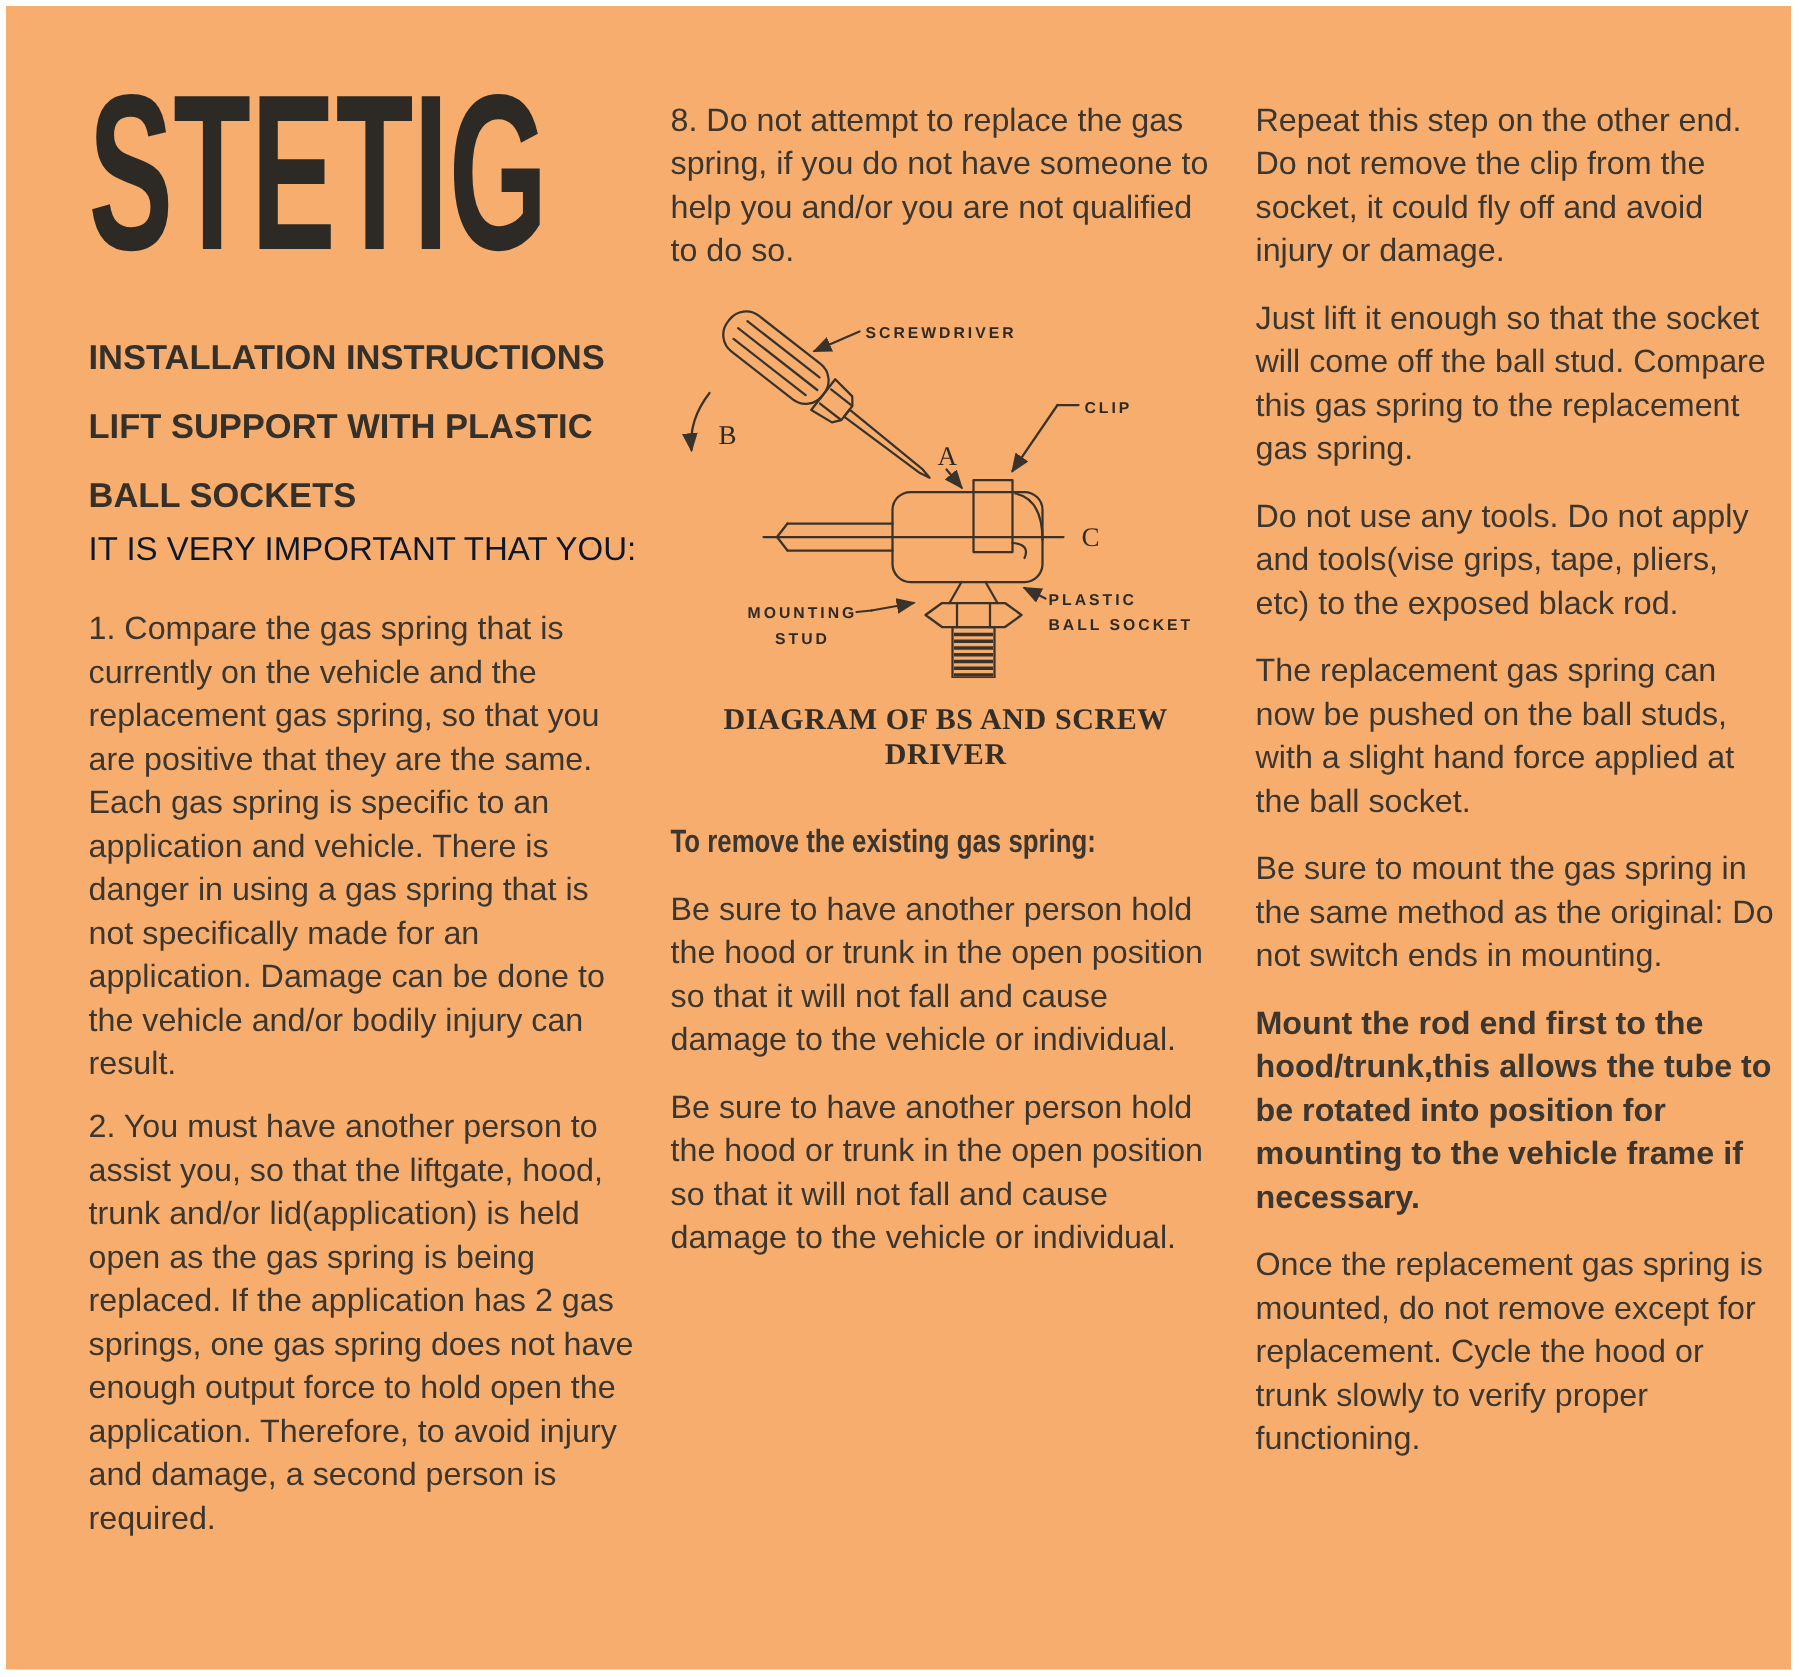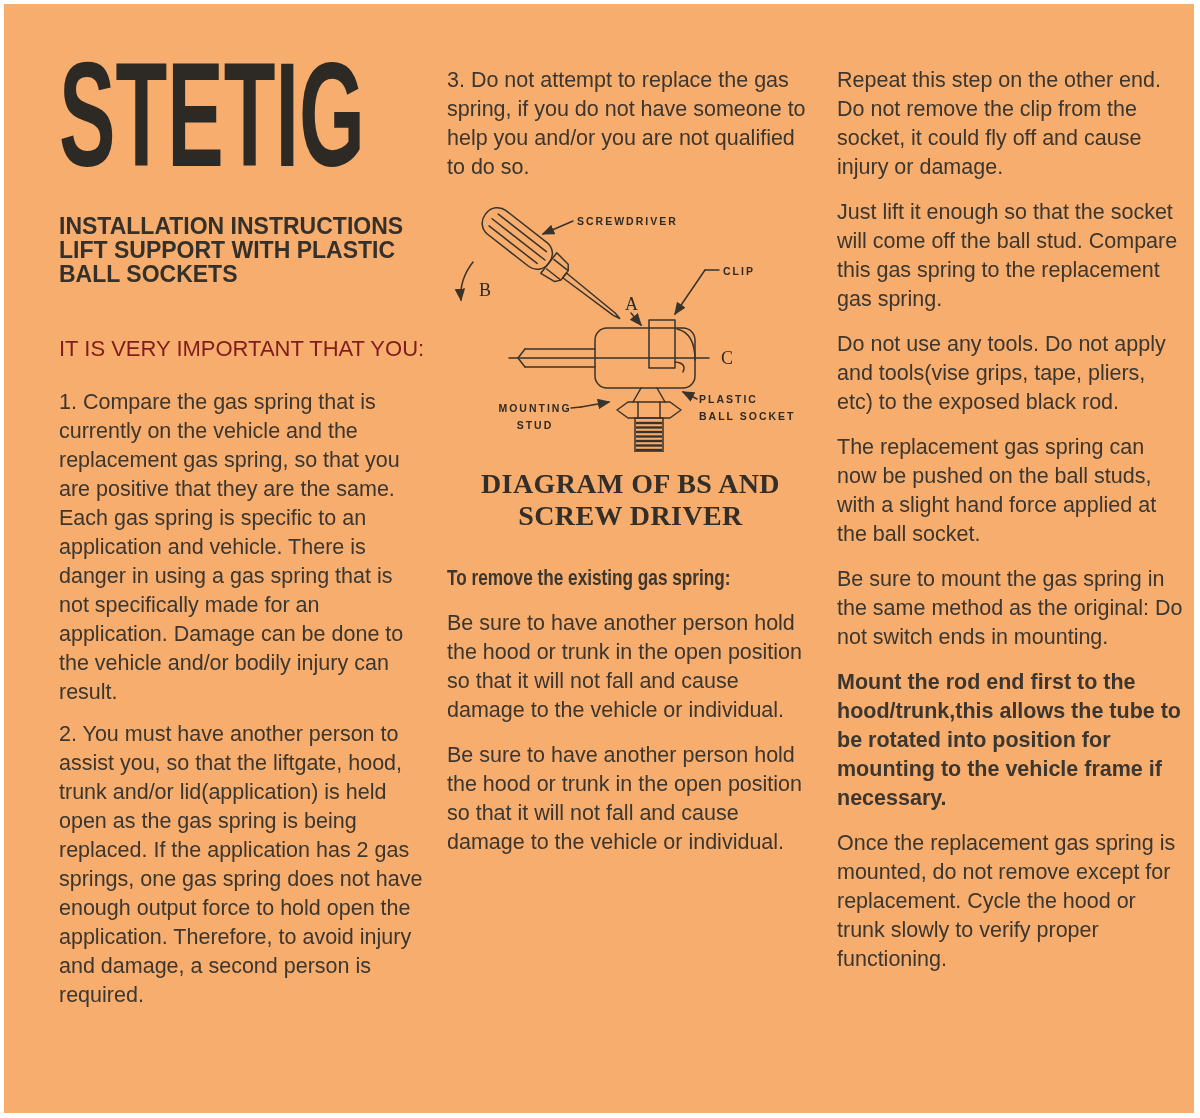--- a/index.html
+++ b/index.html
@@ -4,26 +4,26 @@
 <style>
   html,body{margin:0;padding:0;background:#ffffff;}
   .page{width:1200px;height:1118px;background:#ffffff;box-sizing:border-box;padding:4px 6px 5px 4px;}
   .sheet{width:100%;height:100%;background:#f6ad6d;box-sizing:border-box;
          padding:46px 0 18px 55px;
          display:grid;grid-template-columns:365px 367px 347px;column-gap:23px;
          font-family:"Liberation Sans",sans-serif;color:#3b3630;overflow:hidden;}
   .col{min-width:0;}
   p,.para{font-size:21.5px;line-height:29px;margin:0 0 13px 0;}
   .brand{margin-top:10px;}
-  .subtitle{font-weight:bold;font-size:23px;line-height:24px;white-space:pre-line;
+  .subtitle{font-weight:bold;font-size:23px;line-height:46px;white-space:pre-line;
             color:#35302a;margin-top:36px;}
-  .intro{font-size:22px;margin-top:50px;margin-bottom:26px;white-space:nowrap;color:#7f1d1d;}
+  .intro{font-size:22px;margin-bottom:26px;white-space:nowrap;color:#0f172a;}
   .first{margin-top:16px;}
   .diagram-wrap{margin-top:18px;}
-  .caption{font-family:"Liberation Serif",serif;font-weight:bold;font-size:28px;
+  .caption{font-family:"Liberation Serif",serif;font-weight:bold;font-size:20px;
            letter-spacing:.4px;text-align:center;color:#332e27;margin-top:12px;}
   .remove-block{margin-top:32px;}
   .bold{font-weight:bold;}
   .squish{display:block;white-space:nowrap;transform:scaleX(.8);transform-origin:left center;}
   .dg-label{font-family:"Liberation Sans",sans-serif;font-size:10.5px;font-weight:bold;
             letter-spacing:2px;fill:#2f2a25;}
   .dg-letter{font-family:"Liberation Serif",serif;font-size:18px;fill:#2f2a25;}
   svg .ln{stroke:#3a332b;stroke-width:1.5;fill:none;stroke-linecap:round;stroke-linejoin:round;}
   svg .thread{stroke:#3a332b;stroke-width:2.4;}
 </style>
@@ -41,21 +41,21 @@
       </div>
       <div class="subtitle">INSTALLATION INSTRUCTIONS
 LIFT SUPPORT WITH PLASTIC
 BALL SOCKETS</div>
       <div class="intro">IT IS VERY IMPORTANT THAT YOU:</div>
       <p class="para">1. Compare the gas spring that is currently on the vehicle and the replacement gas spring, so that you are positive that they are the same. Each gas spring is specific to an application and vehicle. There is danger in using a gas spring that is not specifically made for an application. Damage can be done to the vehicle and/or bodily injury can result.</p>
       <p class="para">2. You must have another person to assist you, so that the liftgate, hood, trunk and/or lid(application) is held open as the gas spring is being replaced. If the application has 2 gas springs, one gas spring does not have enough output force to hold open the application. Therefore, to avoid injury and damage, a second person is required.</p>
     </div>
 
     <div class="col">
-      <p class="para first">3. Do not attempt to replace the gas spring, if you do not have someone to help you and/or you are not qualified to do so.</p>
+      <p class="para first">8. Do not attempt to replace the gas spring, if you do not have someone to help you and/or you are not qualified to do so.</p>
 
       <div class="diagram-wrap">
         <svg width="368" height="252" viewBox="0 0 368 252">
           <defs>
             <marker id="ah" markerWidth="9" markerHeight="8" refX="7.5" refY="3.5" orient="auto">
               <path d="M0,0 L8.5,3.5 L0,7 Z" fill="#3a332b"></path>
             </marker>
           </defs>
 
           <g class="ln" transform="translate(48,2) rotate(38)">
@@ -128,21 +128,21 @@
 
       <div class="remove-block">
         <span class="bold squish para" style="margin:0;">To remove the existing gas spring:</span>
       </div>
 
       <p class="para" style="margin-top:16px;">Be sure to have another person hold the hood or trunk in the open position so that it will not fall and cause damage to the vehicle or individual.</p>
       <p class="para" style="margin-top:16px;">Be sure to have another person hold the hood or trunk in the open position so that it will not fall and cause damage to the vehicle or individual.</p>
     </div>
 
     <div class="col">
-      <p class="para first" style="margin-bottom:16px;">Repeat this step on the other end. Do not remove the clip from the socket, it could fly off and cause injury or damage.</p>
+      <p class="para first" style="margin-bottom:16px;">Repeat this step on the other end. Do not remove the clip from the socket, it could fly off and avoid injury or damage.</p>
       <p class="para" style="margin-bottom:16px;">Just lift it enough so that the socket will come off the ball stud. Compare this gas spring to the replacement gas spring.</p>
       <p class="para" style="margin-bottom:16px;">Do not use any tools. Do not apply and tools(vise grips, tape, pliers, etc) to the exposed black rod.</p>
       <p class="para" style="margin-bottom:16px;">The replacement gas spring can now be pushed on the ball studs, with a slight hand force applied at the ball socket.</p>
       <p class="para" style="margin-bottom:16px;">Be sure to mount the gas spring in the same method as the original: Do not switch ends in mounting.</p>
       <p class="para" style="margin-bottom:16px;font-weight:bold;">Mount the rod end first to the hood/trunk,this allows the tube to be rotated into position for mounting to the vehicle frame if necessary.</p>
       <p class="para">Once the replacement gas spring is mounted, do not remove except for replacement. Cycle the hood or trunk slowly to verify proper functioning.</p>
     </div>
 
   </div>
 </div>

